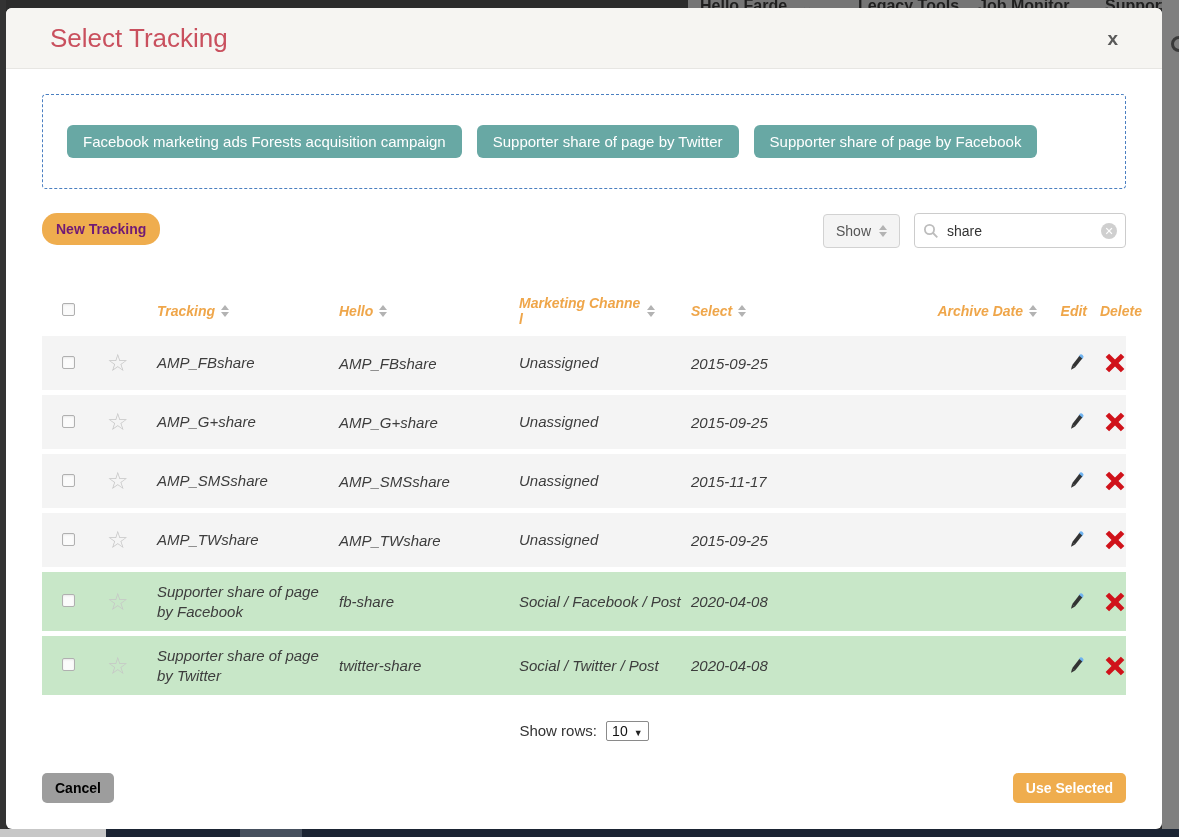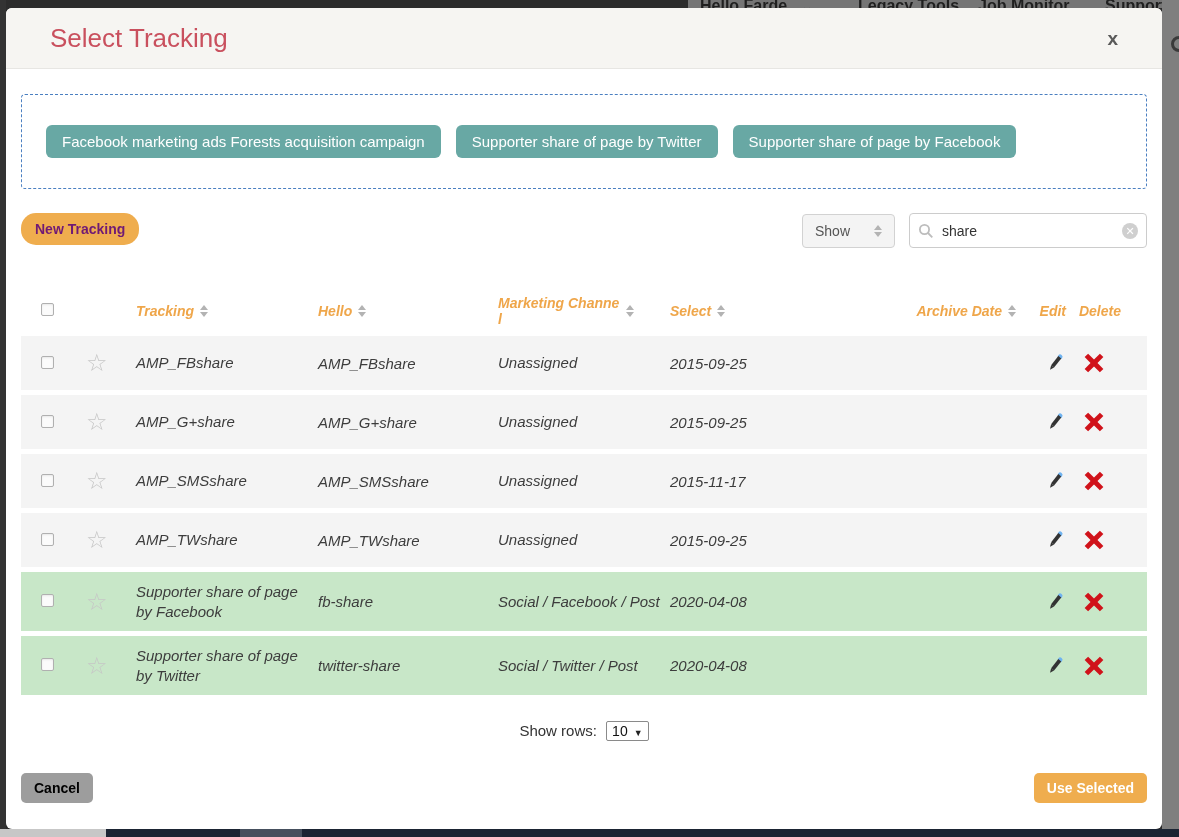--- a/index.html
+++ b/index.html
@@ -15,35 +15,35 @@
   .behind-circle { position:absolute; top:36px; left:9px; width:16px; height:16px; border:3px solid #3a3a3a; border-radius:50%; }
   .backdrop-bottom { position:absolute; left:0; bottom:0; width:1179px; height:8px; background:#1b2433; z-index:1; }
   .bb-gray { position:absolute; left:0; top:0; width:106px; height:8px; background:#c7c7c7; }
   .bb-slate { position:absolute; left:240px; top:0; width:62px; height:8px; background:#46505e; }
 
   
   .modal { position:absolute; left:6px; top:8px; width:1156px; height:821px; background:#ffffff; border-radius:6px; z-index:2; overflow:hidden; }
   .modal-header { height:61px; background:#f6f5f2; border-bottom:1px solid #e7e6e3; display:flex; align-items:center; justify-content:space-between; padding:0 44px; }
   .modal-title { color:#c9505e; font-size:26px; }
   .modal-close { color:#5a5a5a; font-size:19px; font-weight:bold; cursor:pointer; line-height:1; }
-  .modal-body { padding:0 15px; }
+  .modal-body { padding:0 36px; }
 
   
   .chips-panel { margin-top:25px; height:95px; border:1px dashed #4a7fc1; border-radius:4px; display:flex; align-items:center; padding:0 24px; gap:15px; }
   .chip { background:#68a8a4; color:#ffffff; font-size:15px; border:0; border-radius:6px; padding:8px 16px; white-space:nowrap; cursor:pointer; }
 
   
   .toolbar { margin-top:24px; display:flex; align-items:flex-start; justify-content:space-between; }
   .btn-new { background:#efad4e; color:#701a75; font-weight:bold; font-size:14px; border:0; border-radius:15px; padding:8px 14px; cursor:pointer; }
   .toolbar-right { display:flex; gap:14px; align-items:center; }
-  .show-btn { background:#f4f4f4; border:1px solid #d2d2d2; border-radius:4px; padding:8px 12px; display:flex; align-items:center; gap:24px; font-size:14px; color:#555555; cursor:pointer; }
+  .show-btn { background:#f4f4f4; border:1px solid #d2d2d2; border-radius:4px; padding:8px 12px; display:flex; align-items:center; gap:8px; font-size:14px; color:#555555; cursor:pointer; }
   .sort-arrows { display:inline-flex; flex-direction:column; gap:2px; }
   .sort-arrows .up { width:0; height:0; border-left:4px solid transparent; border-right:4px solid transparent; border-bottom:5px solid #b3b3b3; }
   .sort-arrows .dn { width:0; height:0; border-left:4px solid transparent; border-right:4px solid transparent; border-top:5px solid #b3b3b3; }
-  .search-box { width:238px; height:35px; background:#ffffff; border:1px solid #cccccc; border-radius:4px; display:flex; align-items:center; padding:0 8px; gap:8px; }
+  .search-box { width:212px; height:35px; background:#ffffff; border:1px solid #cccccc; border-radius:4px; display:flex; align-items:center; padding:0 8px; gap:8px; }
   .search-box input { border:0; outline:0; flex:1; font-size:14px; color:#333333; font-family:inherit; min-width:0; }
   .clear-icon { width:16px; height:16px; border-radius:50%; background:#cfcfcf; color:#ffffff; font-size:11px; line-height:16px; text-align:center; font-weight:bold; cursor:pointer; }
 
   
   .ttable { margin-top:38px; }
   .trow { display:grid; grid-template-columns:57px 58px 182px 180px 172px 178px 168px 50px 55px; align-items:center;font-style:italic; }
   .thead { height:50px; color:#efa64a; font-weight:bold; font-size:14px; }
   .th { display:flex; align-items:center; gap:6px; }
   .th-label { line-height:1.15; }
   .th-wrap .th-label { width:122px; word-break:break-all; }

